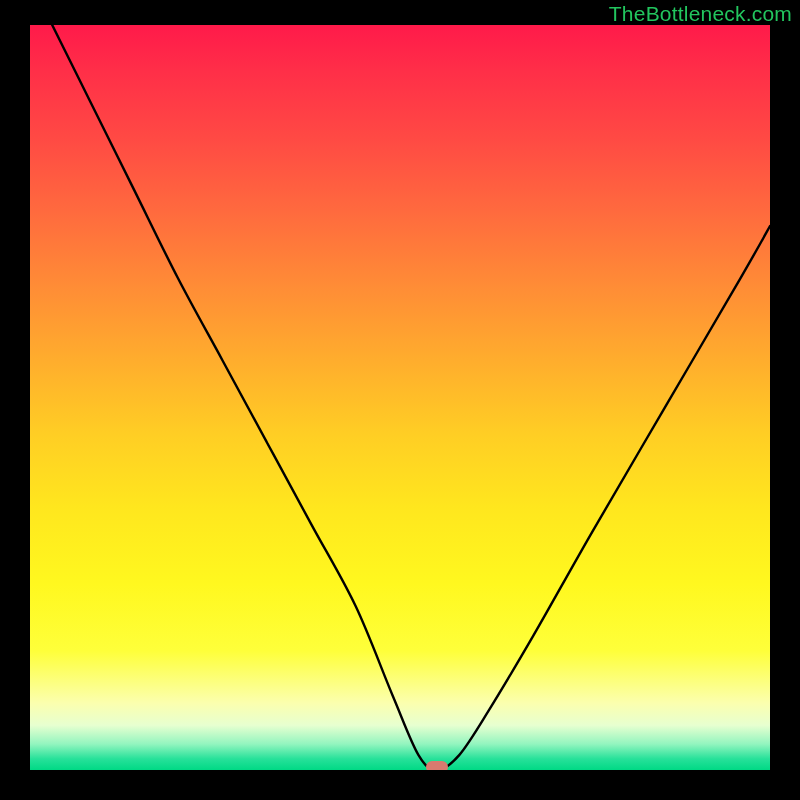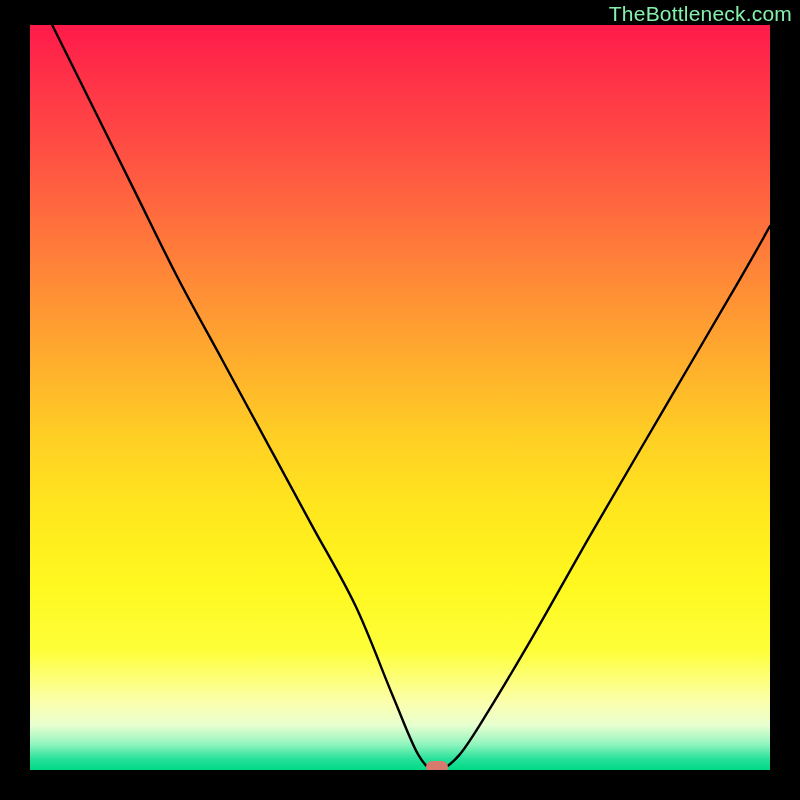--- a/index.html
+++ b/index.html
@@ -56,21 +56,21 @@
     width: 22px;
     height: 12px;
     background: #d97a6f;
     border-radius: 6px;
     transform: translate(-50%, -50%);
   }
   .watermark {
     position: absolute;
     top: 2px;
     right: 8px;
-    color: #86efac;
+    color: #22c55e;
     font-size: 21px;
     font-weight: 500;
     letter-spacing: 0.2px;
     white-space: nowrap;
   }
 </style>
 </head>
 <body>
 
 <div class="watermark">TheBottleneck.com</div>

